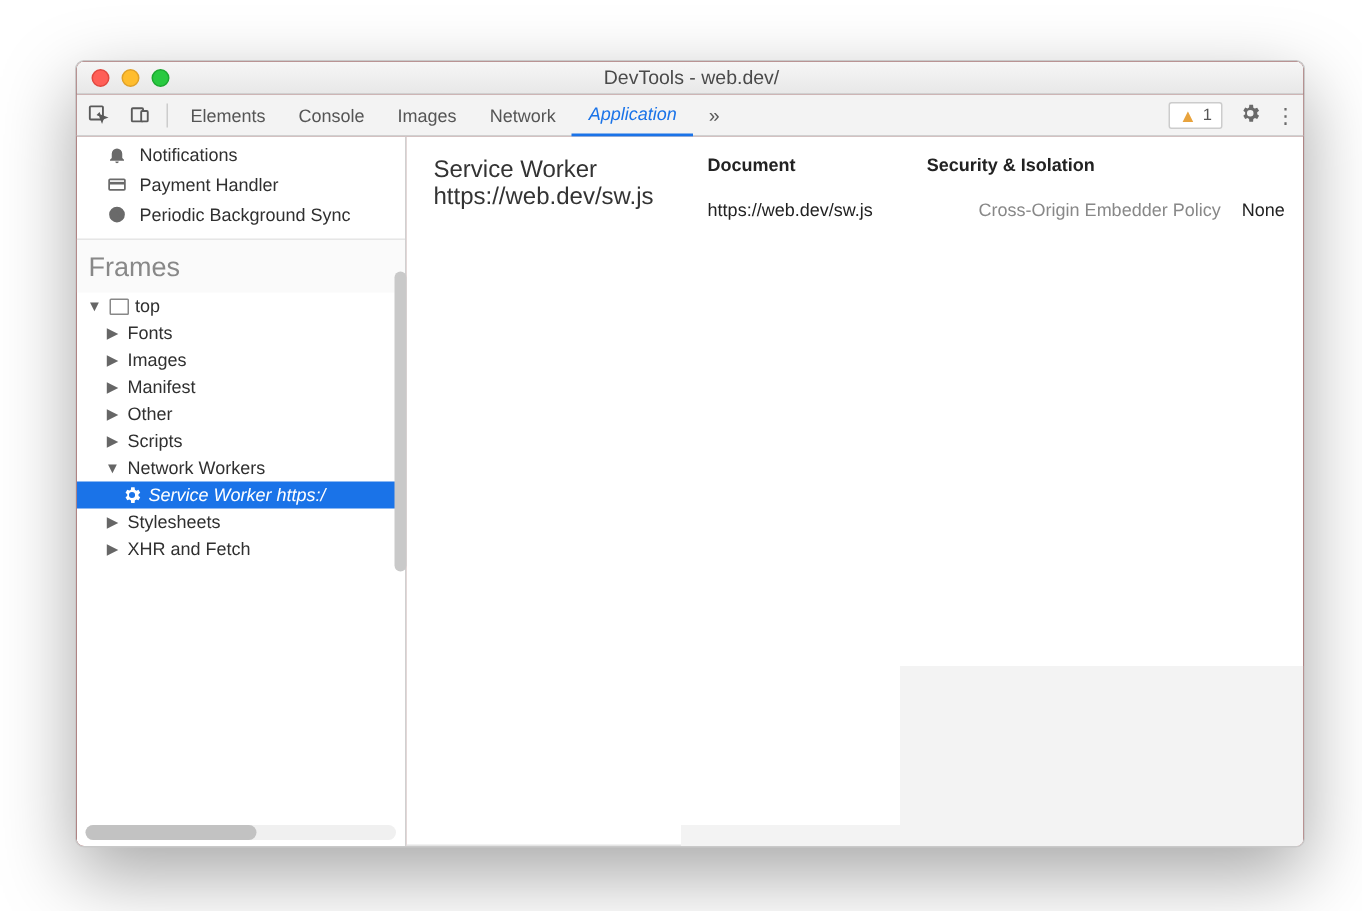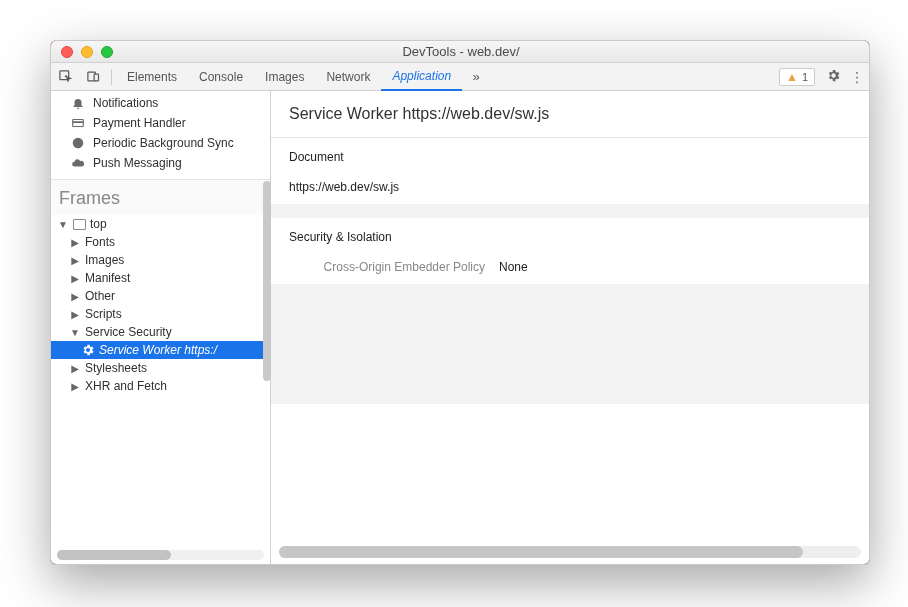--- a/index.html
+++ b/index.html
@@ -109,24 +109,24 @@
     width:55%; background:#c2c2c2; border-radius:5px;
   }
   .vscroll {
     position:absolute; left:212px; top:60px; bottom:20px; width:8px;
   }
   .vscroll .thumb {
     position:absolute; top:80px; height:200px; width:100%;
     background:#c9c9c9; border-radius:4px;
   }
   
-  .main { flex:1; display:flex; flex-direction:column; background:#fff; overflow:hidden;}
+  .main { flex:1; display:flex; background:#fff; overflow:hidden;}
   .main-title { font-size:16px; padding: 14px 18px; color:#333; border-bottom: 1px solid #e4e4e4;}
   .panel-section { border-bottom: 14px solid #f3f3f3;}
-  .panel-h { font-size:12px; font-weight:400; color:#222; padding: 12px 18px;}
+  .panel-h { font-size:12px; font-weight:700; color:#222; padding: 12px 18px;}
   .kv { display:flex; padding: 4px 18px 10px;}
   .kv .k { width: 210px; text-align:right; color:#888; padding-right: 14px;}
   .kv .v { color:#222;}
   .main-hscroll {
     height:12px; margin: auto 8px 6px;
     background:#eee; border-radius:6px; position:relative;
   }
   .main-hscroll .thumb {
     position:absolute; left:0; top:0; height:100%; width:90%;
     background:#c6c6c6; border-radius:6px;
@@ -199,26 +199,20 @@
               </svg>
             <span>Payment Handler</span>
           </div>
           <div class="row">
             <svg viewBox="0 0 24 24" fill="none" stroke="#6a6a6a" stroke-width="2">
                 <circle cx="12" cy="12" r="8"></circle>
                 <path d="M12 8v4l3 2"></path>
               </svg>
             <span>Periodic Background Sync</span>
           </div>
-          <div class="row">
-            <svg viewBox="0 0 24 24">
-                <path d="M19 18H6a4 4 0 010-8 5 5 0 019.6-1.5A4 4 0 0119 18z"></path>
-              </svg>
-            <span>Push Messaging</span>
-          </div>
         </div>
 
         <div class="section-title">Frames</div>
 
         <div class="tree">
           <div class="tree-row">
             <span class="arrow">▼</span>
             <span class="frame-ico"></span>
             <span>top</span>
           </div>
@@ -237,21 +231,21 @@
           <div class="tree-row d1">
               <span class="arrow">▶</span>
               <span>Other</span>
             </div>
           <div class="tree-row d1">
               <span class="arrow">▶</span>
               <span>Scripts</span>
             </div>
           <div class="tree-row d1">
               <span class="arrow">▼</span>
-              <span>Service Security</span>
+              <span>Network Workers</span>
             </div>
           <div class="tree-row d2 sel">
             <svg width="14" height="14" viewBox="0 0 24 24">
                 <path d="M19.4 13a7.5 7.5 0 000-2l2-1.6-2-3.4-2.4 1a7.3 7.3 0 00-1.7-1L15 3h-4l-.3 2.9a7.3 7.3 0 00-1.7 1l-2.4-1-2 3.4L6.6 11a7.5 7.5 0 000 2l-2 1.6 2 3.4 2.4-1a7.3 7.3 0 001.7 1L11 21h4l.3-2.9a7.3 7.3 0 001.7-1l2.4 1 2-3.4zM12 15.5A3.5 3.5 0 1115.5 12 3.5 3.5 0 0112 15.5z"></path>
               </svg>
             <span>Service Worker https:/</span>
           </div>
           <div class="tree-row d1">
               <span class="arrow">▶</span>
               <span>Stylesheets</span>

